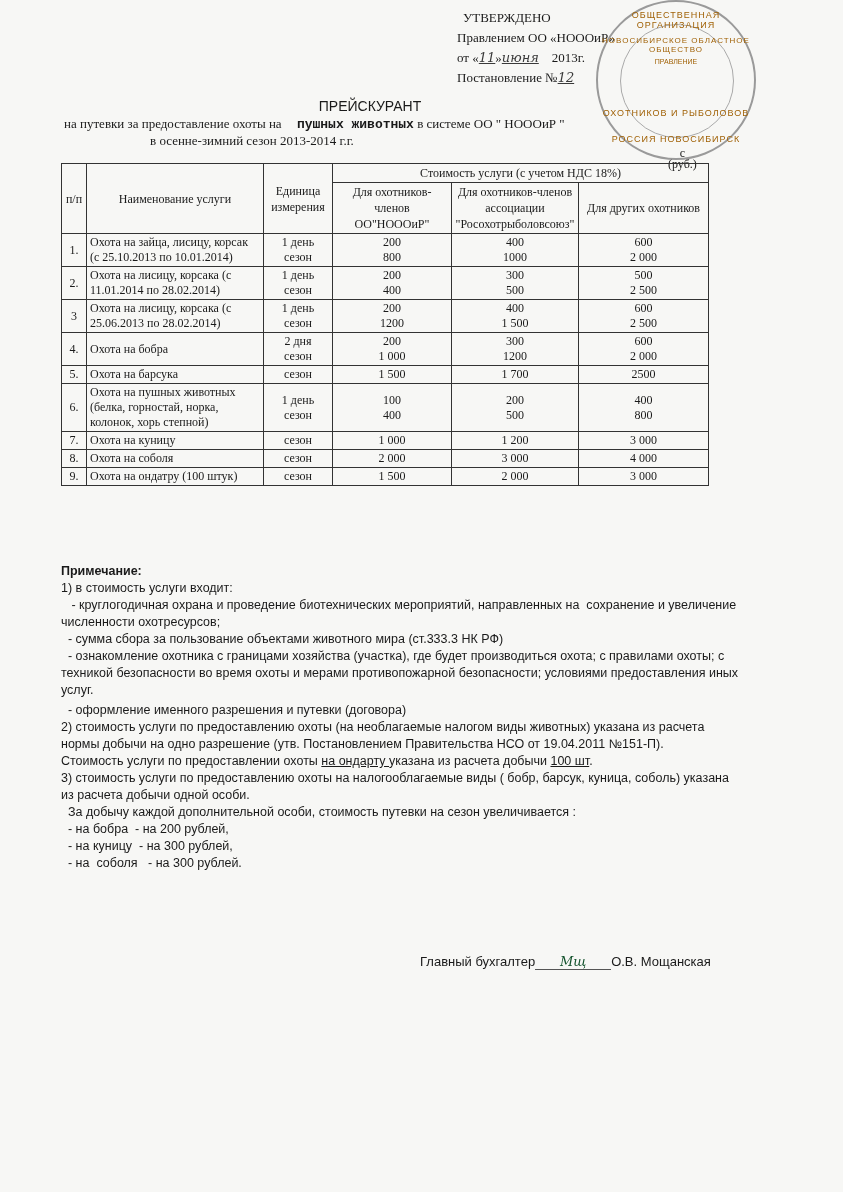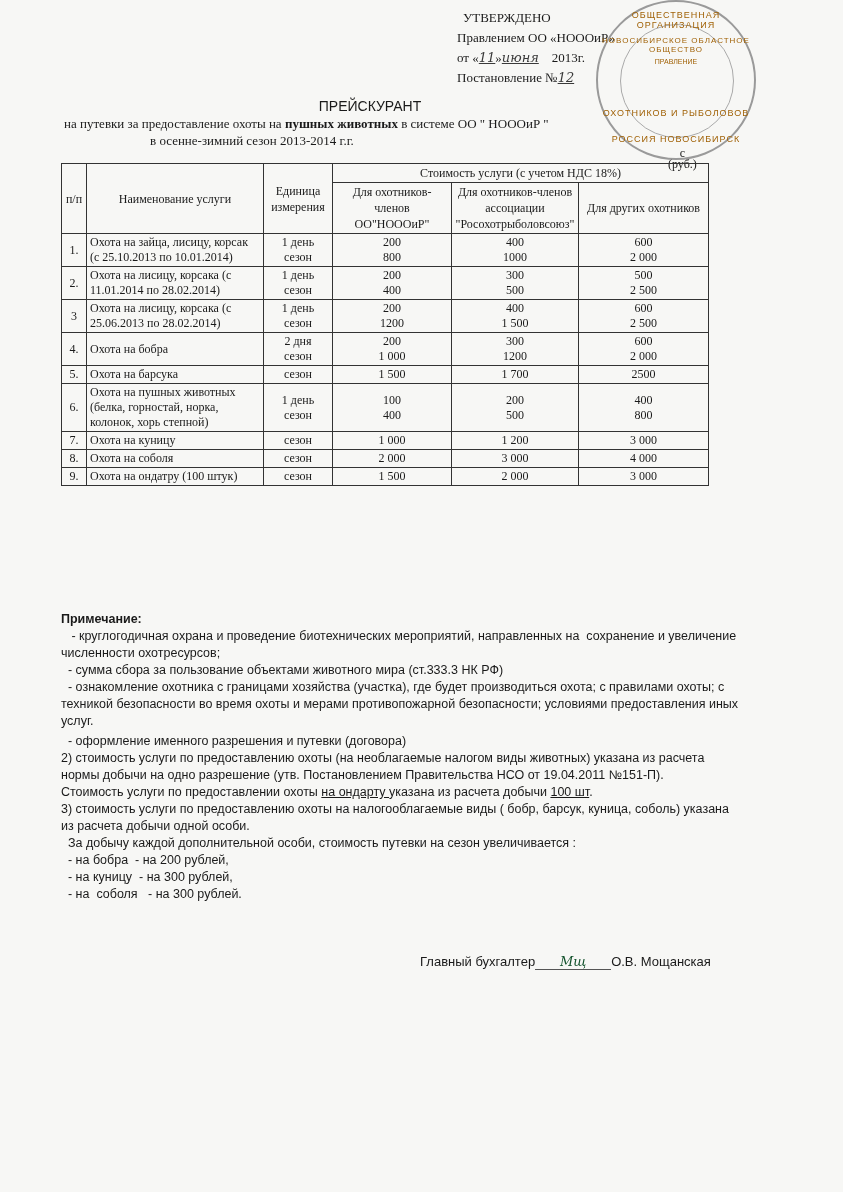--- a/index.html
+++ b/index.html
@@ -12,31 +12,31 @@
            border:2px solid #9a9a9a; box-sizing:border-box; color:#a16207; font-family:Liberation Sans, sans-serif; }
   .stamp .inner { position:absolute; left:22px; top:22px; width:112px; height:112px; border-radius:50%; border:1px solid #aaa; }
   .stamp .t1 { position:absolute; left:0; right:0; top:8px; text-align:center; font-size:9px; letter-spacing:1px; }
   .stamp .t2 { position:absolute; left:0; right:0; top:34px; text-align:center; font-size:8px; letter-spacing:1px; }
   .stamp .t3 { position:absolute; left:0; right:0; top:56px; text-align:center; font-size:7px; }
   .stamp .t4 { position:absolute; left:0; right:0; top:106px; text-align:center; font-size:9px; letter-spacing:1px; }
   .stamp .t5 { position:absolute; left:0; right:0; top:132px; text-align:center; font-size:9px; letter-spacing:1px; }
   .title { position:absolute; left:0; width:740px; top:98px; text-align:center; font-family:"Liberation Sans", sans-serif; font-size:14px; }
   .subtitle { position:absolute; left:64px; top:116px; font-size:13px; line-height:16px; }
   .subtitle2 { position:absolute; left:150px; top:133px; font-size:13px; }
-  .subtitle b { font-family:Liberation Serif, serif; font-weight:bold; }
+  .subtitle b { font-family:Liberation Mono, monospace; font-weight:bold;margin-left:12px; }
   .unit { position:absolute; left:668px; top:148px; font-size:12px; text-align:center; line-height:11px; }
   table.price { position:absolute; left:61px; top:163px; width:648px; border-collapse:collapse; font-size:12px; }
   table.price td, table.price th { border:1px solid #333; padding:1px 3px; vertical-align:middle; font-weight:normal; }
   table.price th { text-align:center; line-height:16px; }
   td.num { text-align:center; width:18px; }
   td.name { text-align:left; width:170px; line-height:15px; }
   td.c { text-align:center; line-height:15px; }
   .notes { position:absolute; left:61px; top:563px; width:680px; font-size:12.5px; line-height:17px; font-family:"Liberation Sans", sans-serif; }
   .notes p { margin:0; }
-  .notes .ttl { font-weight:bold;margin-top:48px; }
+  .notes .ttl { font-weight:bold; }
   .u { text-decoration:underline; }
   .sign { position:absolute; left:420px; top:954px; font-size:13px; font-family:"Liberation Sans", sans-serif; }
   .sig { display:inline-block; width:76px; border-bottom:1px solid #555; font-family:"DejaVu Serif", serif; font-style:italic; color:#14532d; text-align:center; }
 </style>
 </head>
 <body>
 
 <div class="approve">
   <div class="head">УТВЕРЖДЕНО</div>
   <div>Правлением ОО «НОООиР»</div>
@@ -244,20 +244,21 @@
         </td>
         <td class="c">
           <div>3 000</div>
         </td>
       </tr>
     </tbody>
 </table>
 
 <div class="notes">
   <p class="ttl">Примечание:</p>
+  <p>1) в стоимость услуги входит:</p>
   <p style="white-space:pre-wrap">   - круглогодичная охрана и проведение биотехнических мероприятий, направленных на  сохранение и увеличение численности охотресурсов;</p>
   <p style="white-space:pre-wrap">  - сумма сбора за пользование объектами животного мира (ст.333.3 НК РФ)</p>
   <p style="white-space:pre-wrap; margin-bottom:3px">  - ознакомление охотника с границами хозяйства (участка), где будет производиться охота; с правилами охоты; с техникой безопасности во время охоты и мерами противопожарной безопасности; условиями предоставления иных услуг.</p>
   <p style="white-space:pre-wrap">  - оформление именного разрешения и путевки (договора)</p>
   <p>2) стоимость услуги по предоставлению охоты (на необлагаемые налогом виды животных) указана из расчета нормы добычи на одно разрешение (утв. Постановлением Правительства НСО от 19.04.2011 №151-П).</p>
   <p><span>Стоимость услуги по предоставлении охоты </span><span class="u">на ондарту </span><span>указана из расчета добычи </span><span class="u">100 шт</span><span>.</span></p>
   <p>3) стоимость услуги по предоставлению охоты на налогооблагаемые  виды ( бобр, барсук,  куница, соболь) указана из расчета добычи одной особи.</p>
   <p style="white-space:pre-wrap">  За добычу каждой дополнительной особи, стоимость путевки на сезон увеличивается :</p>
   <p style="white-space:pre-wrap">  - на бобра  - на 200 рублей,</p>
   <p style="white-space:pre-wrap">  - на куницу  - на 300 рублей,</p>

